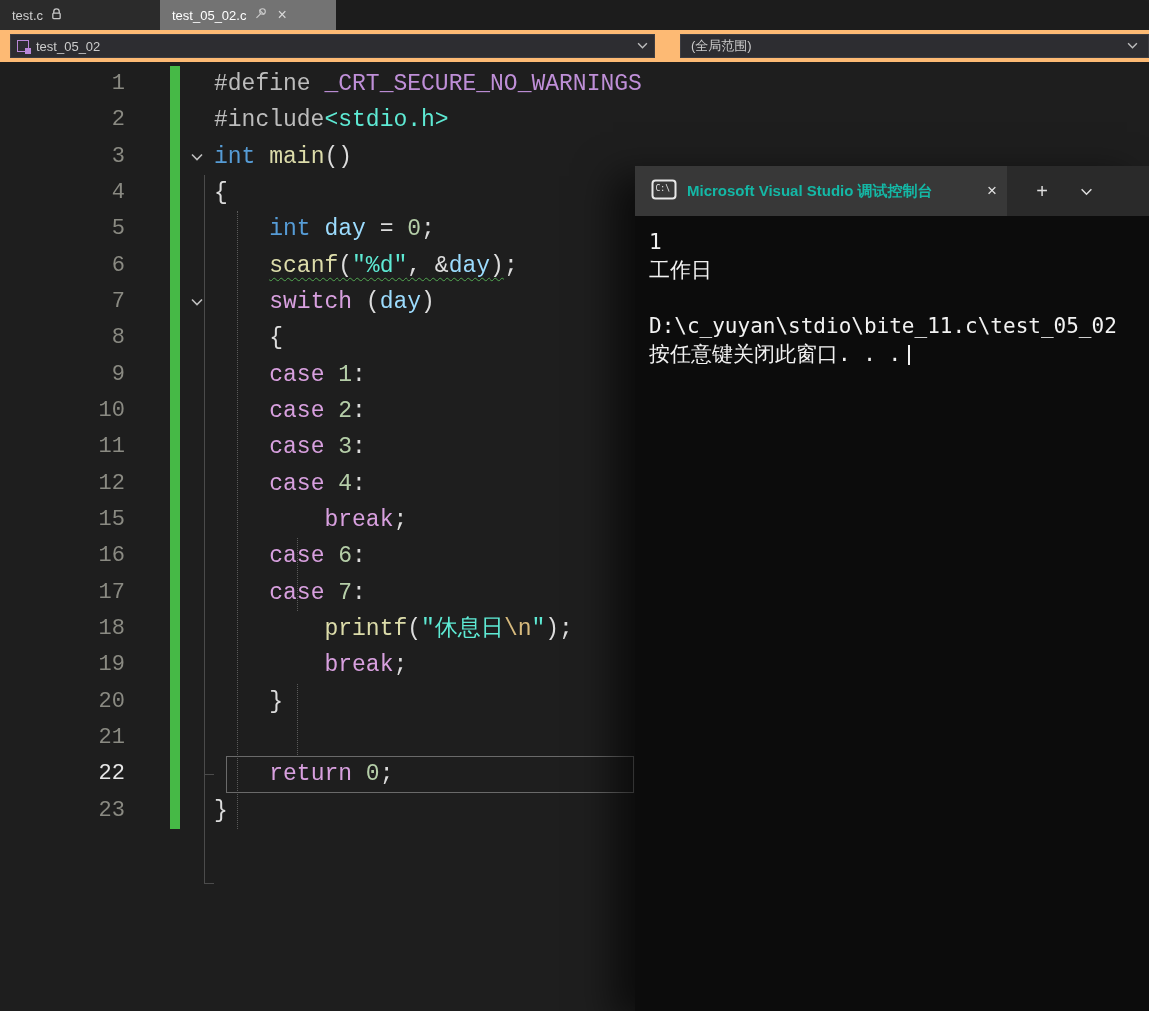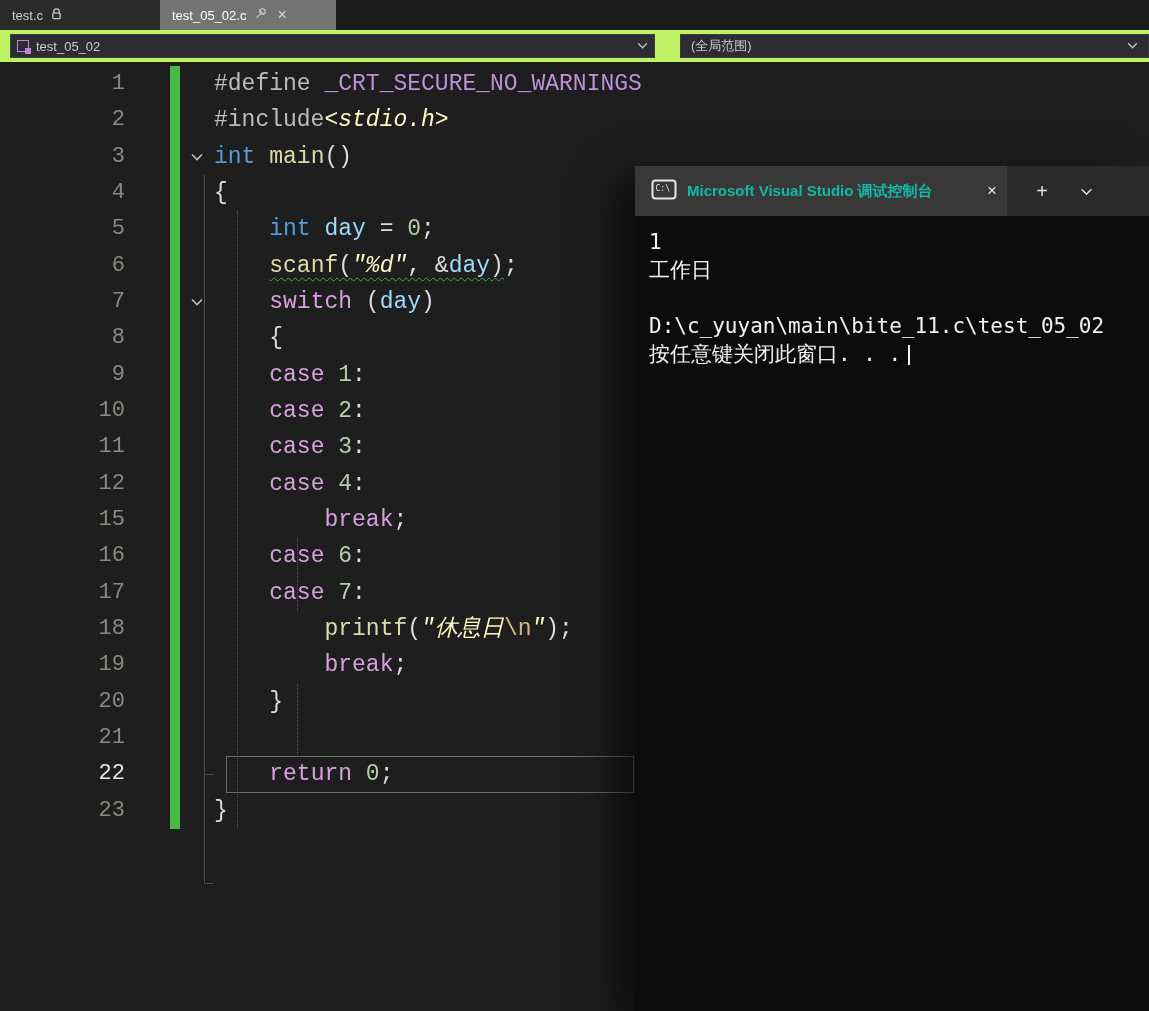--- a/index.html
+++ b/index.html
@@ -8,21 +8,21 @@
 
   
   .tabbar { height:30px; background:#1c1c1c; display:flex; align-items:stretch;border-radius:6px; }
   .tab { display:flex; align-items:center; gap:8px; padding:0 12px; font-size:13px; }
   .tab-inactive { background:#2b2b2b; color:#cfcfcf; width:160px; }
   .tab-active { background:#737373; color:#ffffff; width:176px; }
   .tab .x { font-size:16px; line-height:1; color:#d8d8d8; margin-left:2px; cursor:default; }
   .tab-label { white-space:nowrap; }
 
   
-  .navbar { height:32px; background:#bef264; display:flex; align-items:center; }
+  .navbar { height:32px; background:#fdba74; display:flex; align-items:center; }
   .dd { height:24px; background:#2d2d31; border:1px solid #3c3c41; display:flex;
         align-items:center; color:#cccccc; font-size:13px; }
   .dd-left { margin-left:10px; width:645px; padding:0 6px; gap:7px; }
   .dd-left .lbl { flex:1; }
   .dd-right { margin-left:25px; flex:1; margin-right:0; padding:0 10px; gap:7px; }
   .dd-right .lbl { flex:1; }
   .cpp-icon { width:12px; height:12px; border:1px solid #b987d7; position:relative; flex:none; }
   .cpp-icon::after { content:""; position:absolute; right:-3px; bottom:-3px; width:6px; height:6px;
                      background:#b987d7; }
 
@@ -36,21 +36,21 @@
   .changebar { width:10px; flex:none; margin-left:45px; background:#46b946; }
   .fold { width:34px; flex:none; display:flex; align-items:center; justify-content:center; }
   .code { flex:1; white-space:pre; color:#dcdcdc; overflow:hidden; }
   .tk-pp    { color:#bdbdbd; }
   .tk-macro { color:#bf8fd8; }
   .tk-kw    { color:#569cd6; }
   .tk-ctl   { color:#d8a0df; }
   .tk-fn    { color:#dcdcaa; }
   .tk-var   { color:#9cdcfe; }
   .tk-num   { color:#b5cea8; }
-  .tk-str   { color:#fef9c3;font-style:italic; }
+  .tk-str   { color:#5eead4; }
   .tk-esc   { color:#d7ba7d; }
   .tk-plain { color:#dcdcdc; }
   .squiggle { text-decoration-line:underline; text-decoration-style:wavy;
               text-decoration-color:#52a852; text-decoration-thickness:1px;
               text-underline-offset:5px; }
   .current-box { position:absolute; left:226px; width:408px; top:0; height:100%;
                  border:1px solid #6a6a6a; pointer-events:none; }
   .guide { position:absolute; width:0; border-left:1px dotted #5a5a5a; }
   .g1 { left:237px; top:149px; height:618px; }
   .g2 { left:297px; top:476px; height:73px; }
@@ -283,14 +283,14 @@
       <span class="console-title">Microsoft Visual Studio 调试控制台</span>
       <span class="x">×</span>
     </div>
     <div class="cbtn cbtn-plus">+</div>
     <div class="cbtn cbtn-chev">
       <svg width="13" height="13" viewBox="0 0 12 12">
           <path d="M1.5 4l4.5 4.5L10.5 4" fill="none" stroke="#dedede" stroke-width="1.4"></path>
         </svg>
     </div>
   </div>
-  <div class="console-body"><div class="console-line">1</div><div class="console-line">工作日</div><div class="console-line"></div><div class="console-line">D:\c_yuyan\main\bite_11.c\test_05_02</div><div class="console-line">按任意键关闭此窗口. . .<span class="caret"></span></div></div>
+  <div class="console-body"><div class="console-line">1</div><div class="console-line">工作日</div><div class="console-line"></div><div class="console-line">D:\c_yuyan\stdio\bite_11.c\test_05_02</div><div class="console-line">按任意键关闭此窗口. . .<span class="caret"></span></div></div>
 </div>
 
 </body></html>

